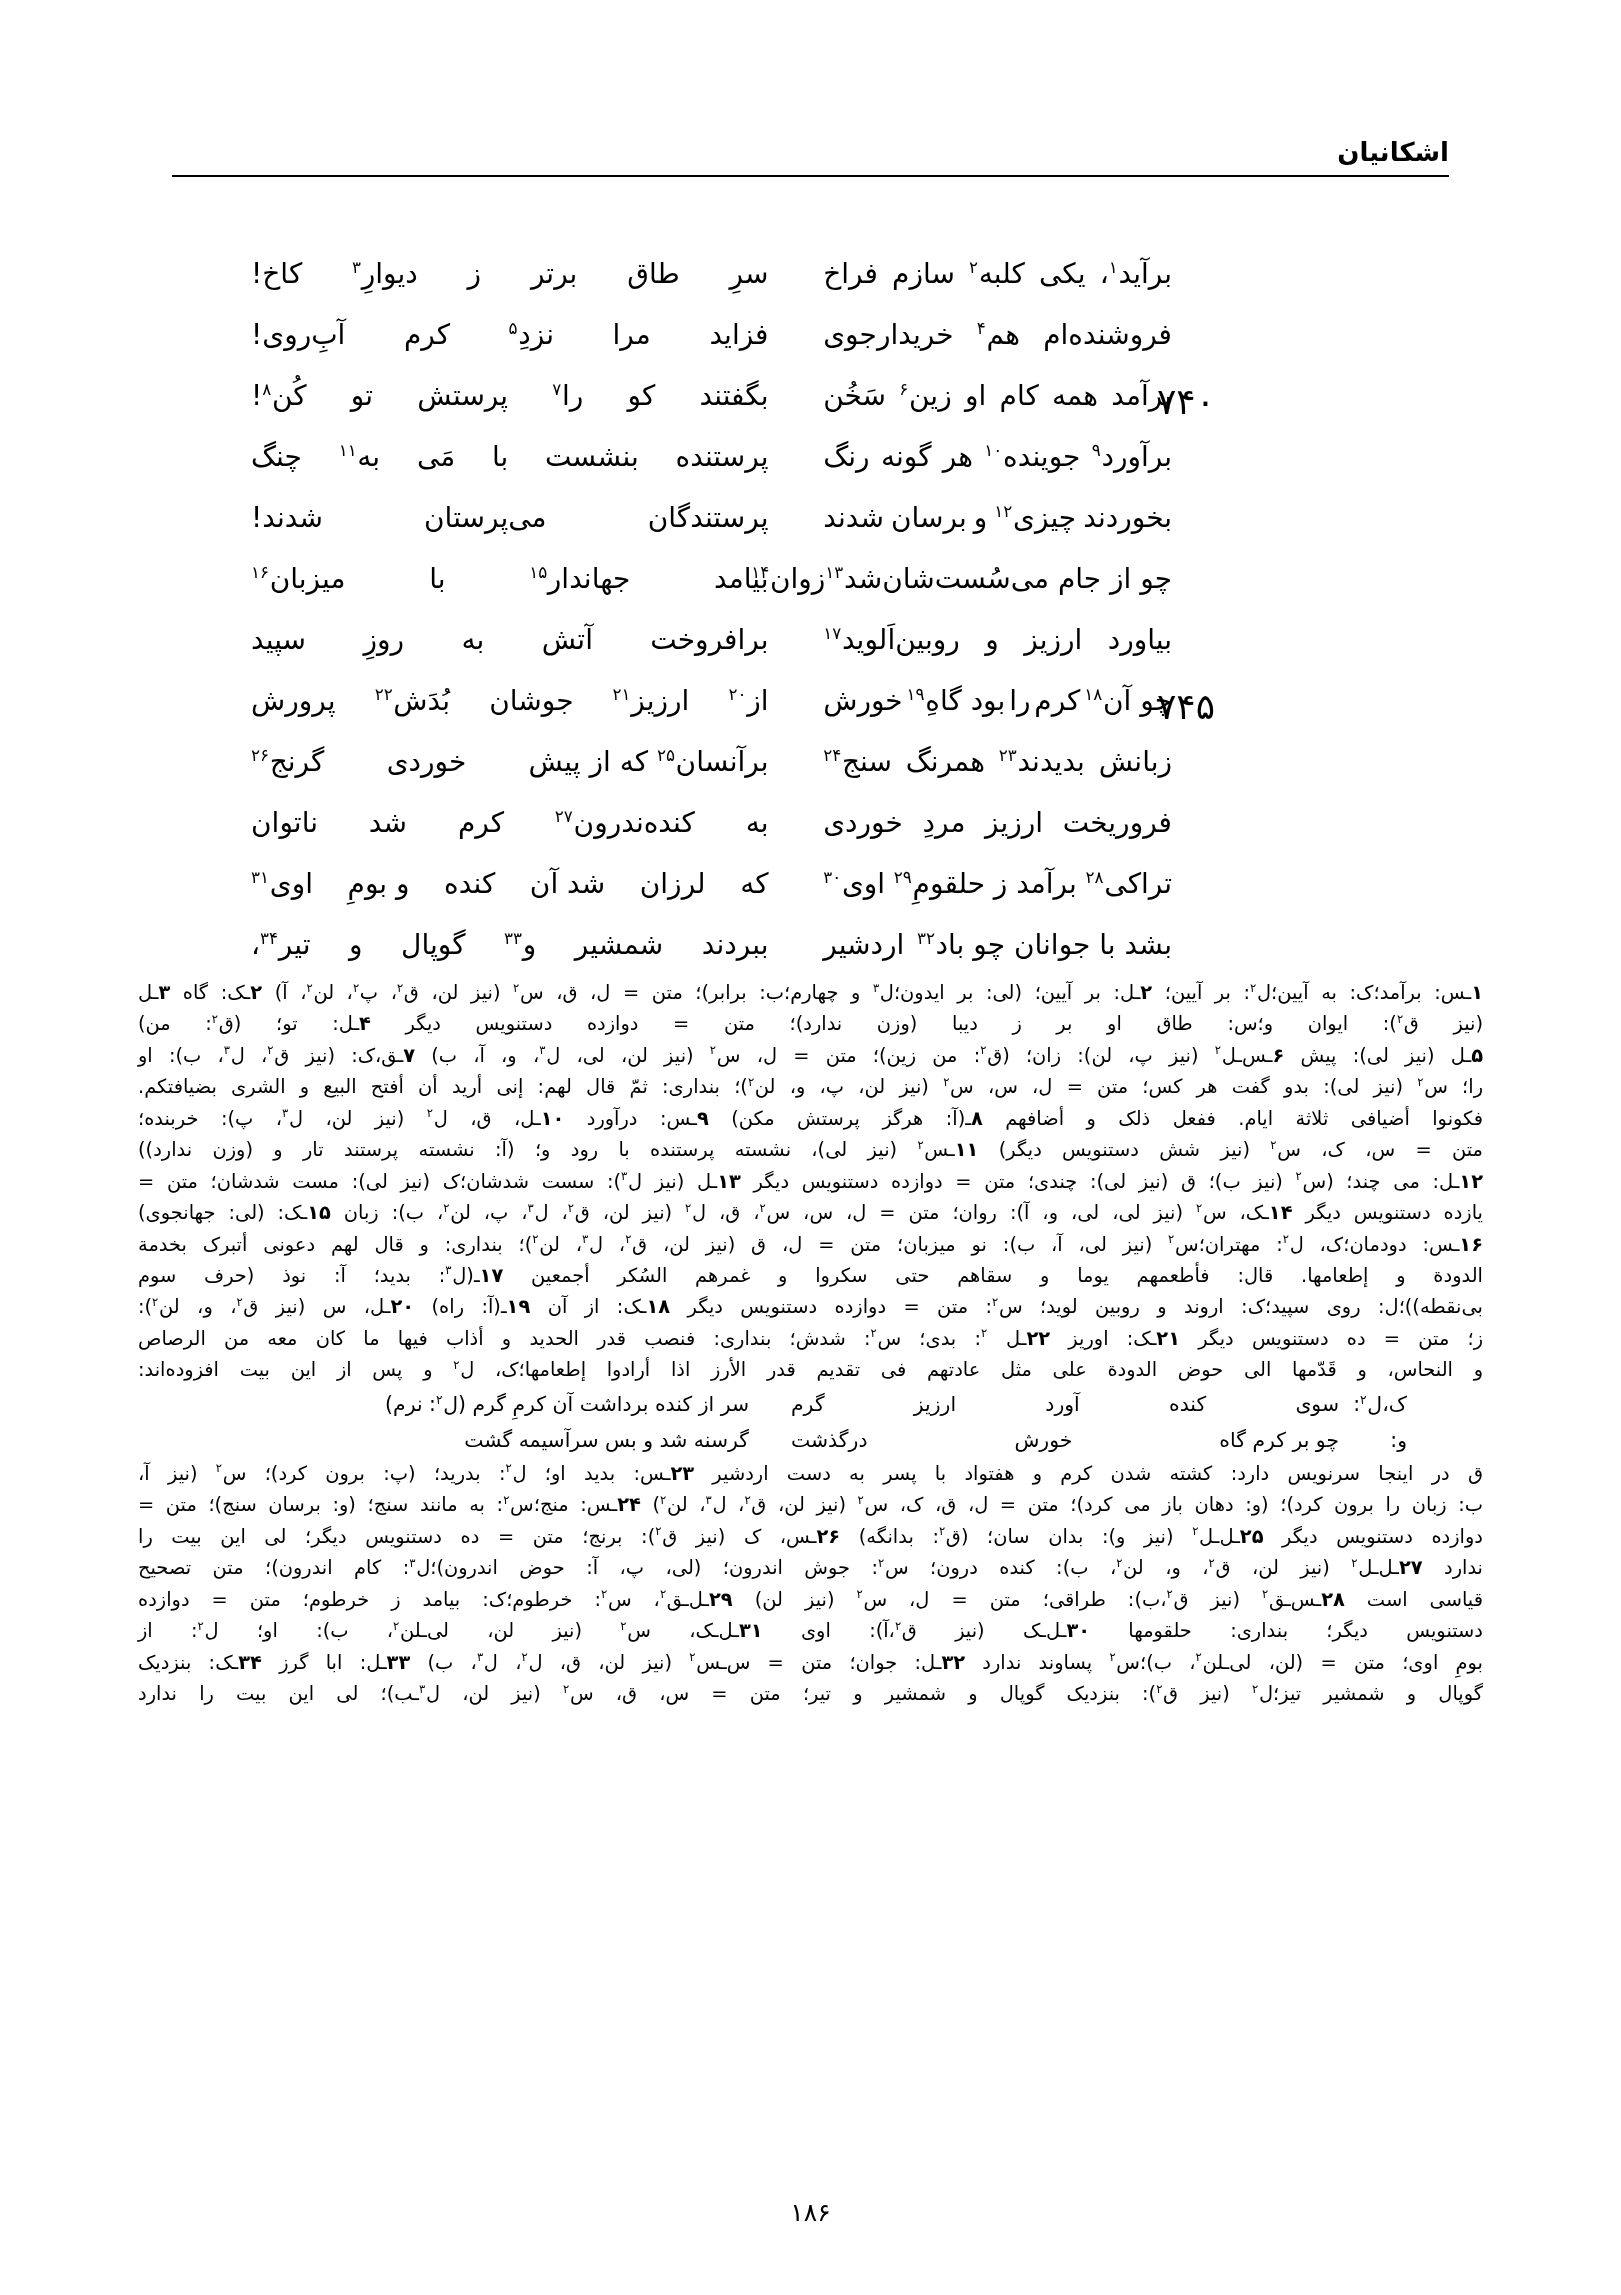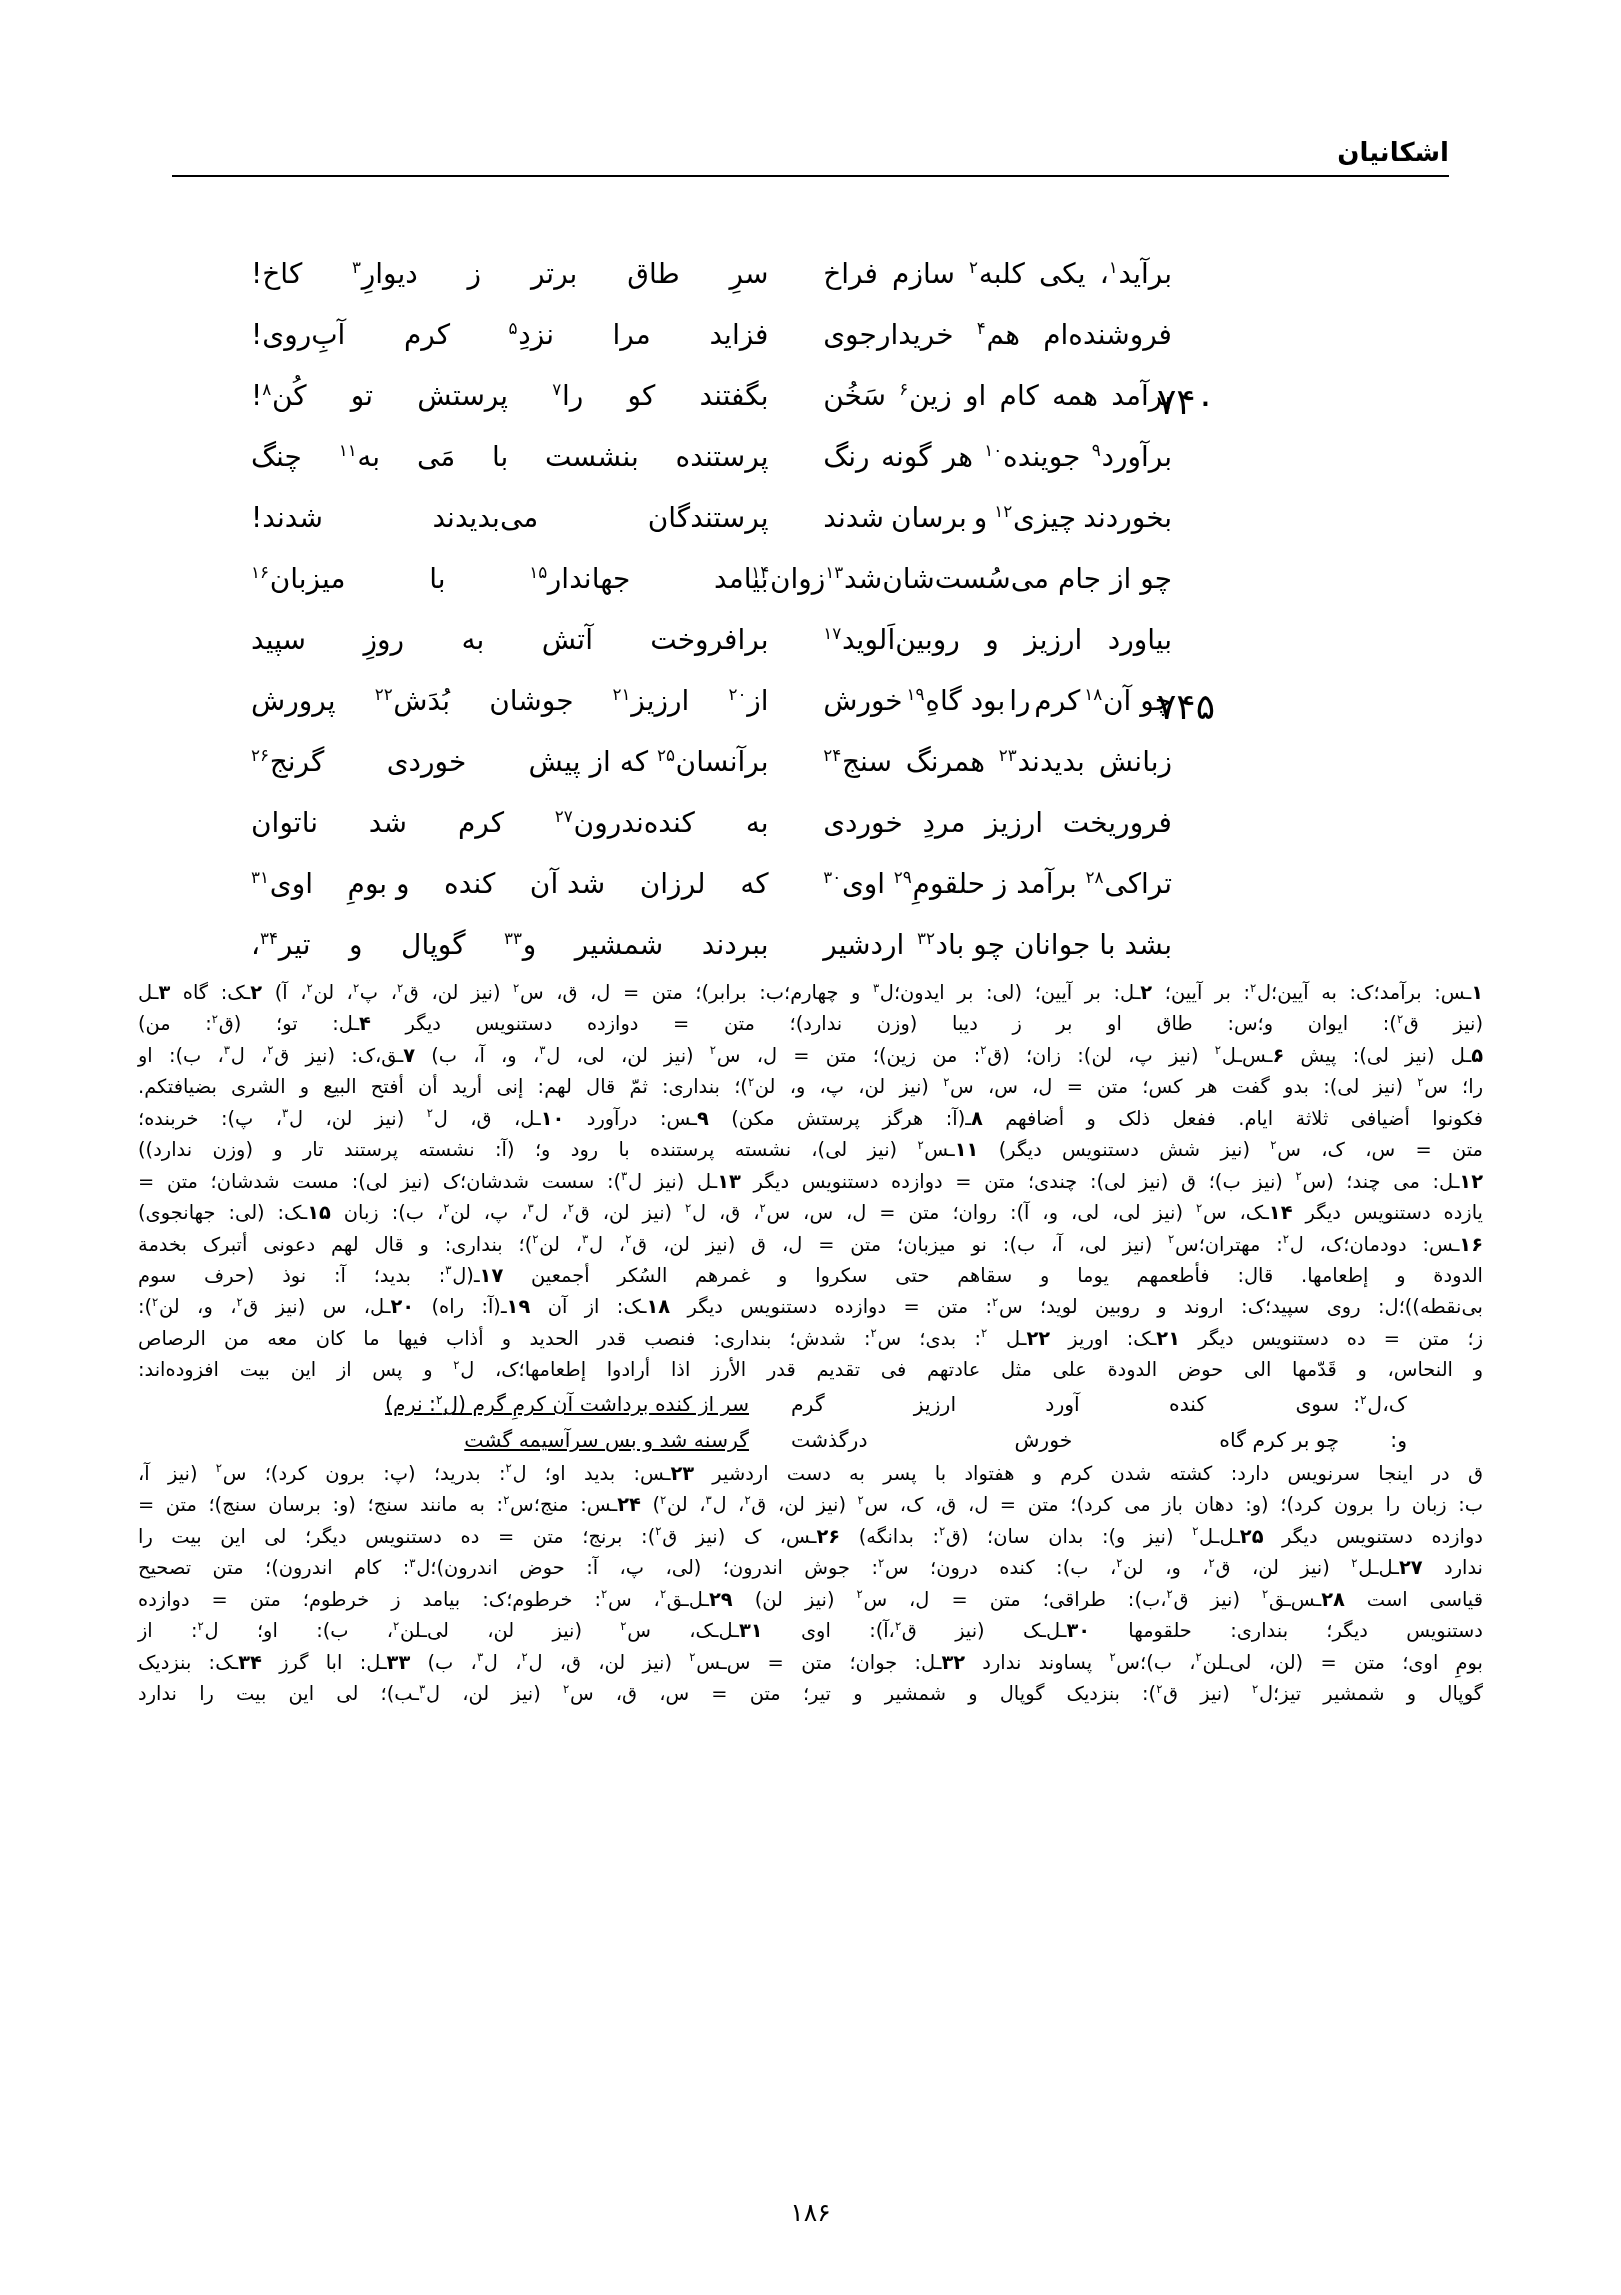--- a/index.html
+++ b/index.html
@@ -142,21 +142,21 @@
   }
   .q-h1, .q-h2 {
     flex: 1 1 0;
     display: flex;
     justify-content: space-between;
     white-space: nowrap;
     padding-left: 21px;
     padding-right: 21px;
     box-sizing: border-box;
   }
-  .q-h2 { padding-left: 63px; text-decoration: underline; }
+  .q-h2 { padding-left: 63px; }
 
   
   .folio {
     position: absolute;
     bottom: 68px;
     left: 0;
     right: 0;
     text-align: center;
     font-size: 25px;
     letter-spacing: 0.7px;
@@ -262,21 +262,21 @@
             <span>بخوردند</span>
             <span>چیزی<sup class="fn">۱۲</sup></span>
             <span>و</span>
             <span>برسان</span>
             <span>شدند</span>
           </div>
         </div>
         <div class="hemi hemi-left">
           <div class="spread">
             <span>پرستندگان</span>
-            <span>می‌بدیدند</span>
+            <span>می‌پرستان</span>
             <span>شدند!</span>
           </div>
         </div>
       </div>
       <div class="couplet">
         <div class="hemi hemi-right">
           <div class="spread">
             <span>چو از جام می</span>
             <span>سُست‌شان</span>
             <span>شد<sup class="fn">۱۳</sup></span>

